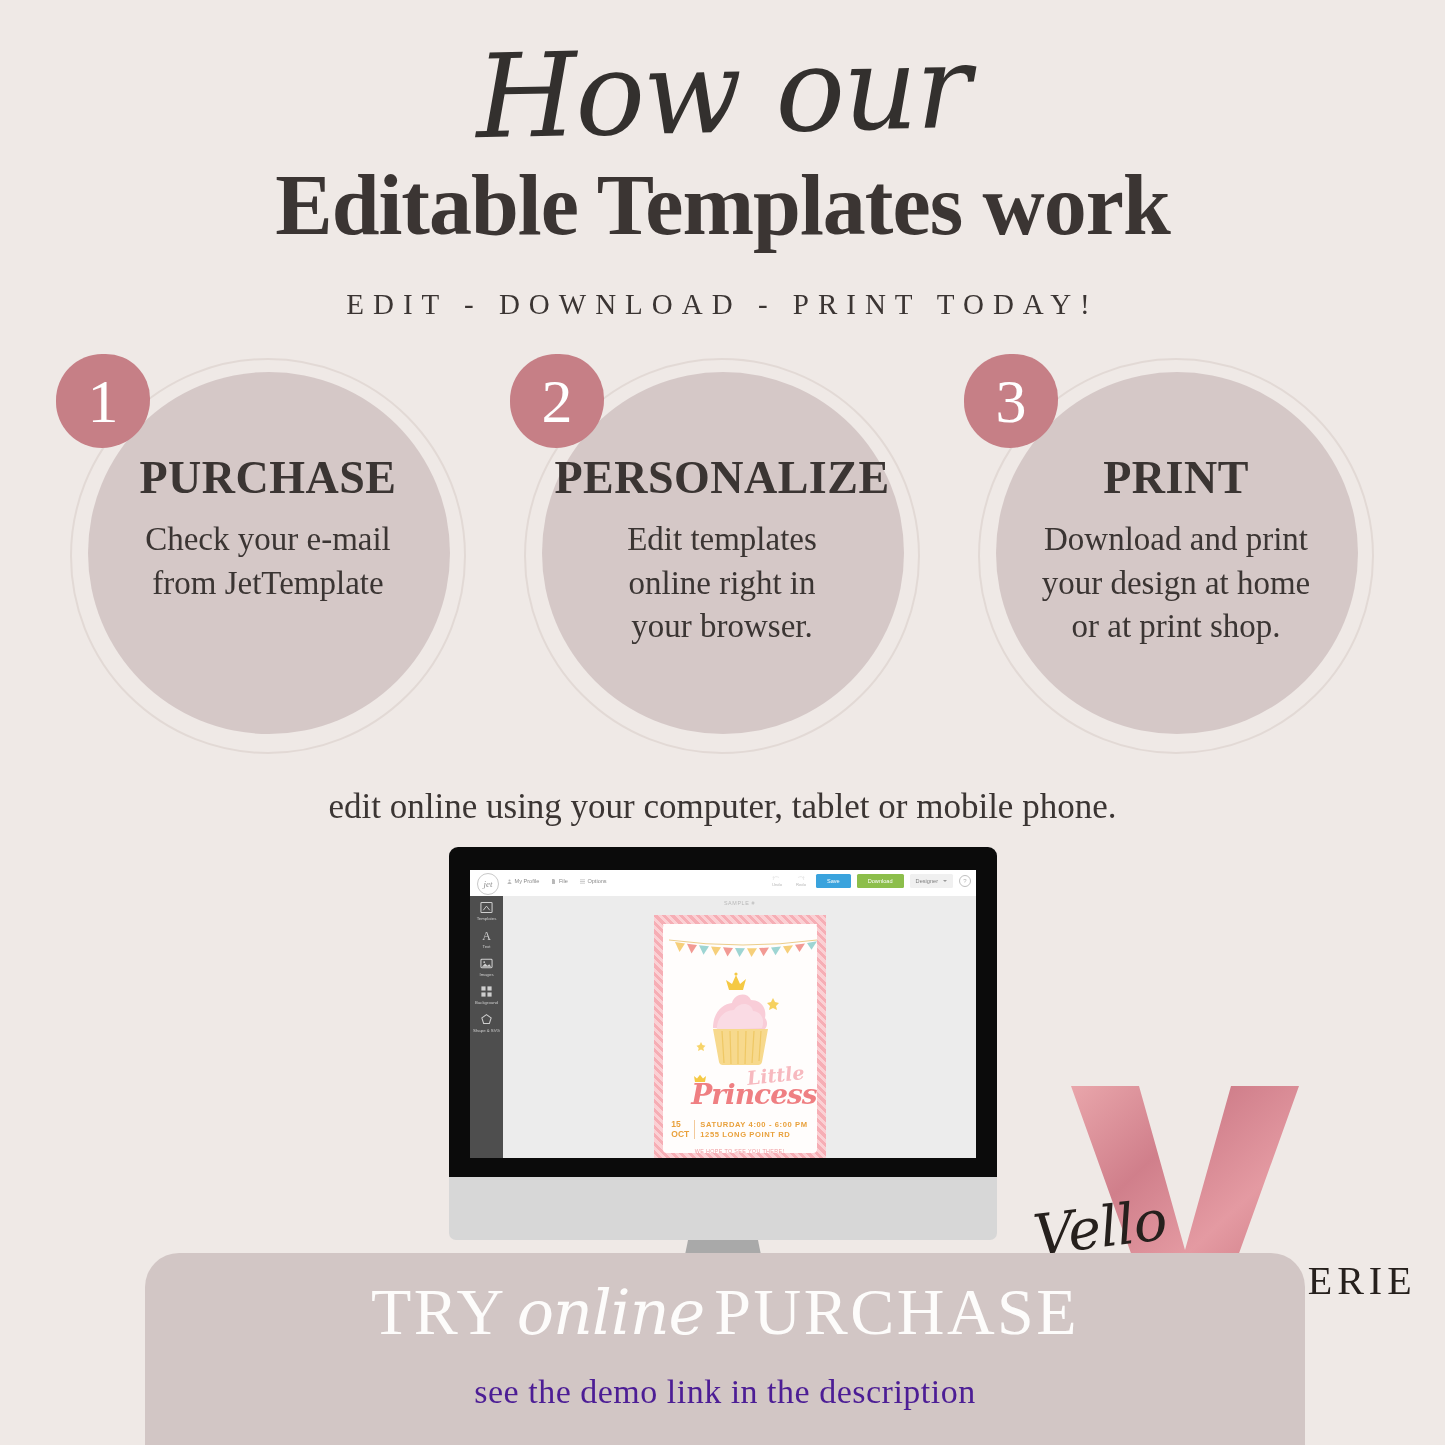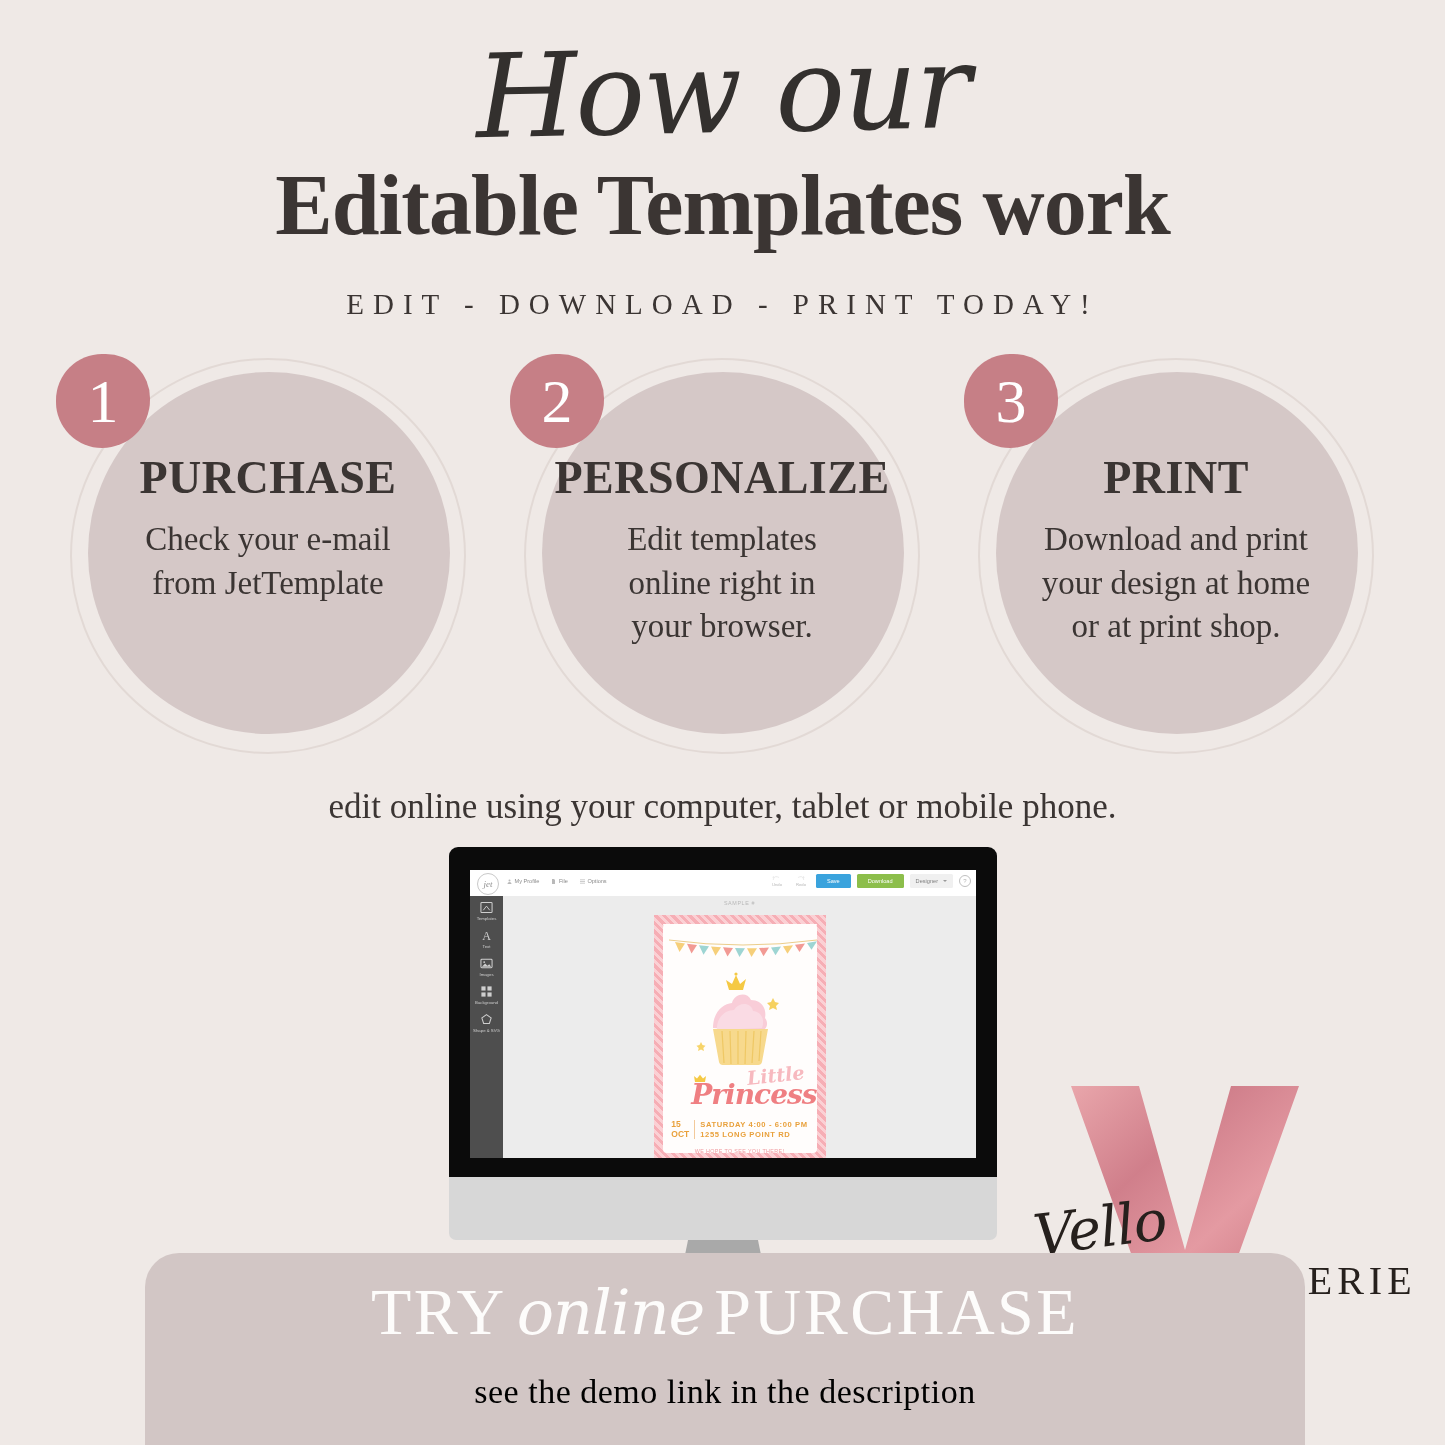--- a/index.html
+++ b/index.html
@@ -226,21 +226,21 @@
   }
   .ban-try,.ban-purch{
     font-family:"Liberation Serif", serif;font-size:66px;color:#fdfcfb;letter-spacing:2.5px;
   }
   .ban-before{
     font-family:"DejaVu Serif", serif;font-style:italic;font-size:62px;color:#fdfcfb;
     letter-spacing:-1px;padding:0 10px;
   }
   .ban-l2{
     position:absolute;left:0;top:120px;width:100%;text-align:center;
-    font-family:"Liberation Serif", serif;font-size:34px;color:#000000;letter-spacing:.5px;
+    font-family:"Liberation Serif", serif;font-size:34px;color:#4c1d95;letter-spacing:.5px;
   }
 </style>
 </head>
 <body>
 
 <div id="stage">
 
   <div class="hdr-script">How our</div>
   <div class="hdr-main">Editable Templates work</div>
   <div class="hdr-sub">EDIT - DOWNLOAD - PRINT TODAY!</div>

